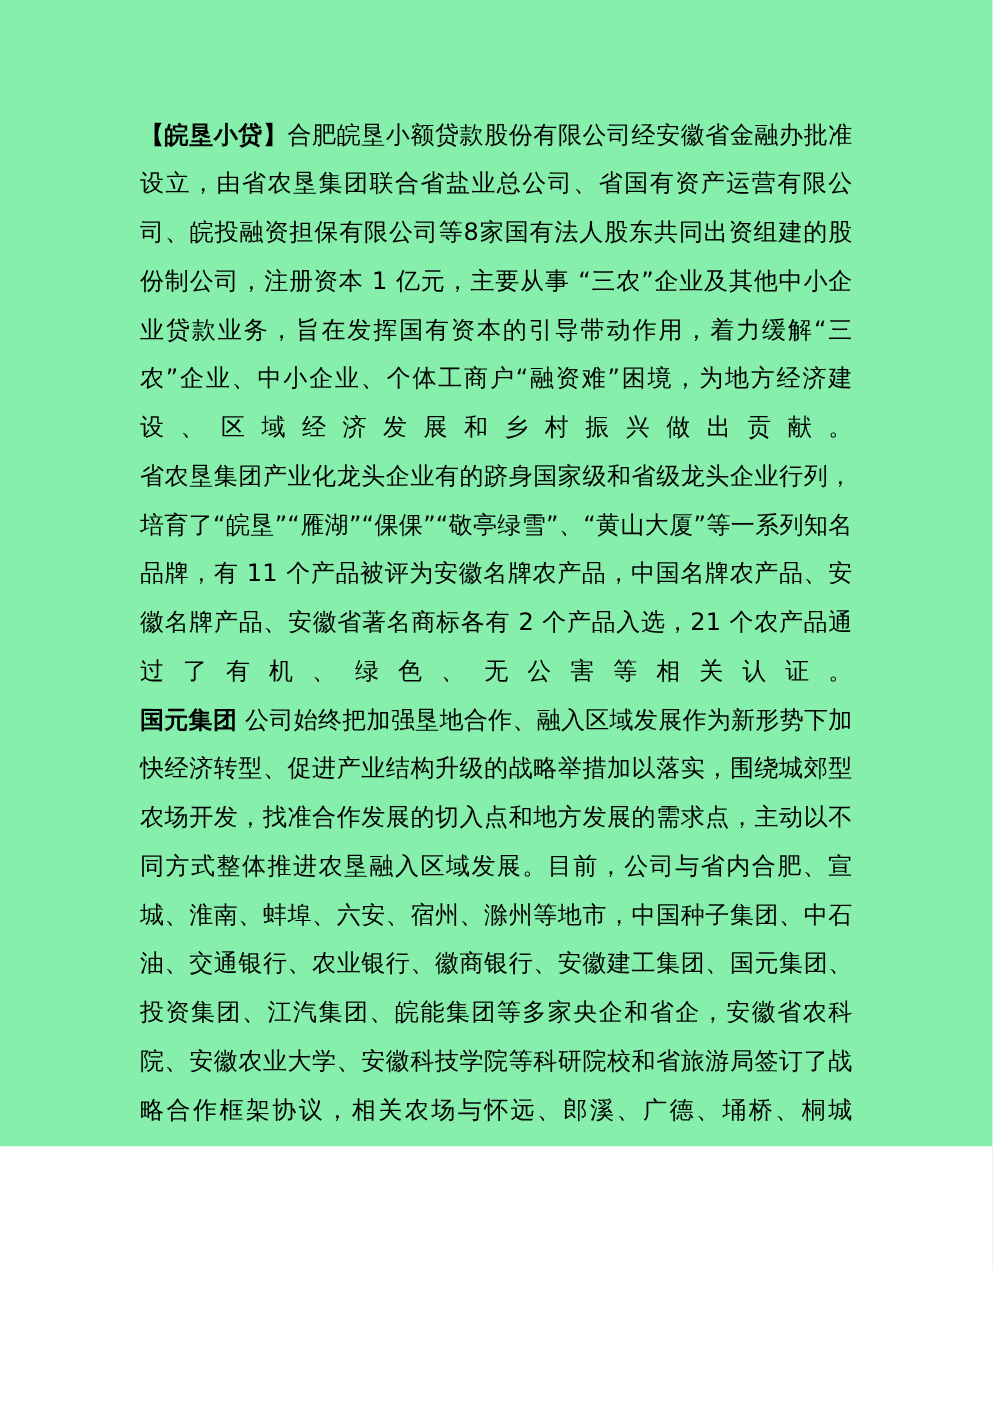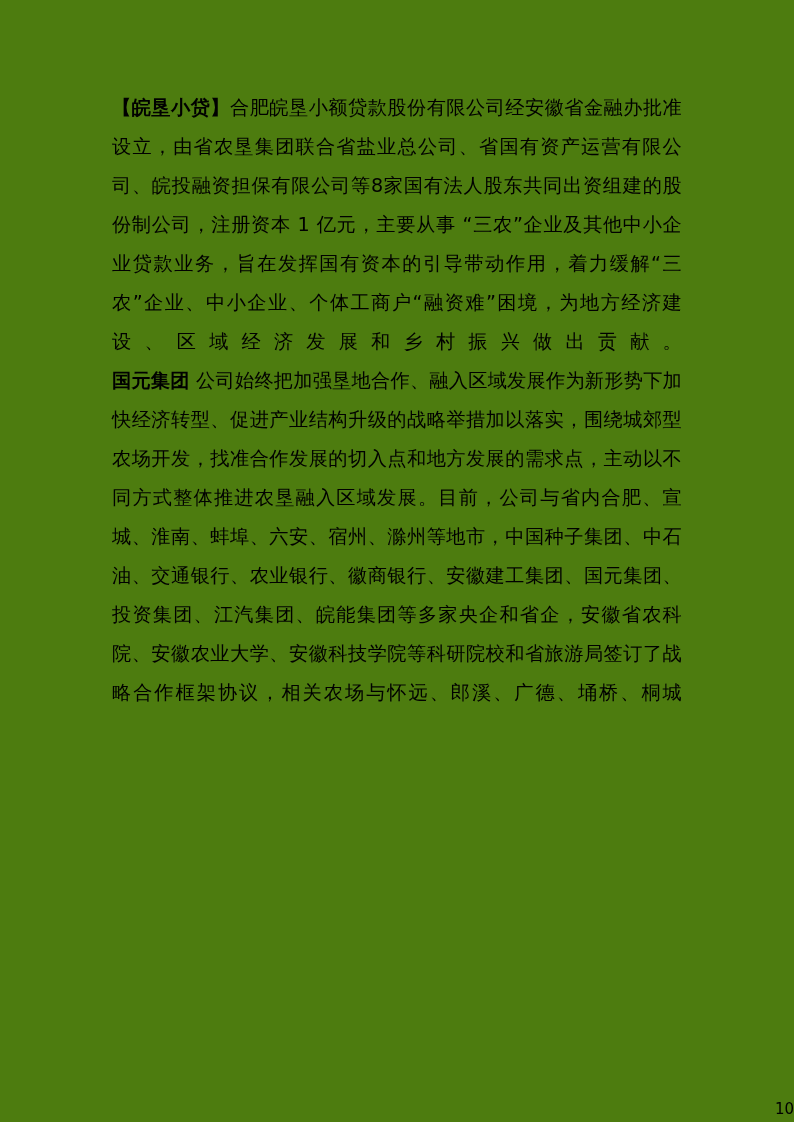--- a/index.html
+++ b/index.html
@@ -9,23 +9,23 @@
   }
   body {
     width: 794px;
     height: 1122px;
     font-family: "DejaVu Sans", sans-serif;
     color: #000000;
   }
   .page {
     position: relative;
     width: 794px;
-    height: 1122px;
+    height: 917px;
     box-sizing: border-box;
-    background: #4d7c0f;
+    background: #86efac;
     overflow: hidden;
   }
   .content {
     position: absolute;
     left: 112px;
     top: 88px;
     width: 570px;
   }
   .para {
     margin: 0 0 0 0;
@@ -58,20 +58,23 @@
 <body>
 
 <div class="page">
 
   <div class="content">
 
     <p class="para justify-all">
       <span class="lead">【皖垦小贷】</span><span>合肥皖垦小额贷款股份有限公司经安徽省金融办批准设立，由省农垦集团联合省盐业总公司、省国有资产运营有限公司、皖投融资担保有限公司等8家国有法人股东共同出资组建的股份制公司，注册资本 1 亿元，主要从事 “三农”企业及其他中小企业贷款业务，旨在发挥国有资本的引导带动作用，着力缓解“三农”企业、中小企业、个体工商户“融资难”困境，为地方经济建设、区域经济发展和乡村振兴做出贡献。</span>
     </p>
 
+    <p class="para justify-all">
+      <span>省农垦集团产业化龙头企业有的跻身国家级和省级龙头企业行列，培育了“皖垦”“雁湖”“倮倮”“敬亭绿雪”、“黄山大厦”等一系列知名品牌，有 11 个产品被评为安徽名牌农产品，中国名牌农产品、安徽名牌产品、安徽省著名商标各有 2 个产品入选，21 个农产品通过了有机、绿色、无公害等相关认证。</span>
+    </p>
 
     <p class="para justify-all">
       <span class="lead">国元集团</span><span> 公司始终把加强垦地合作、融入区域发展作为新形势下加快经济转型、促进产业结构升级的战略举措加以落实，围绕城郊型农场开发，找准合作发展的切入点和地方发展的需求点，主动以不同方式整体推进农垦融入区域发展。目前，公司与省内合肥、宣城、淮南、蚌埠、六安、宿州、滁州等地市，中国种子集团、中石油、交通银行、农业银行、徽商银行、安徽建工集团、国元集团、投资集团、江汽集团、皖能集团等多家央企和省企，安徽省农科院、安徽农业大学、安徽科技学院等科研院校和省旅游局签订了战略合作框架协议，相关农场与怀远、郎溪、广德、埇桥、桐城</span>
     </p>
 
   </div>
 
   <div class="pagenum">10</div>
 
 </div>

